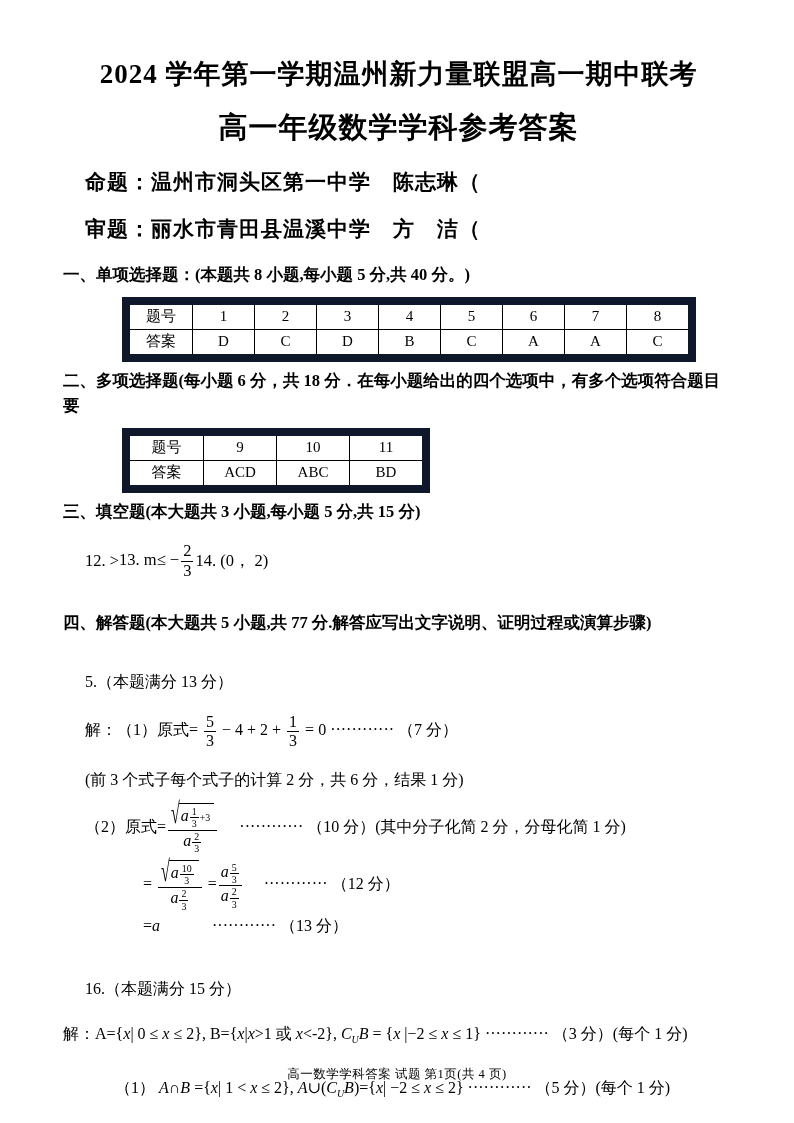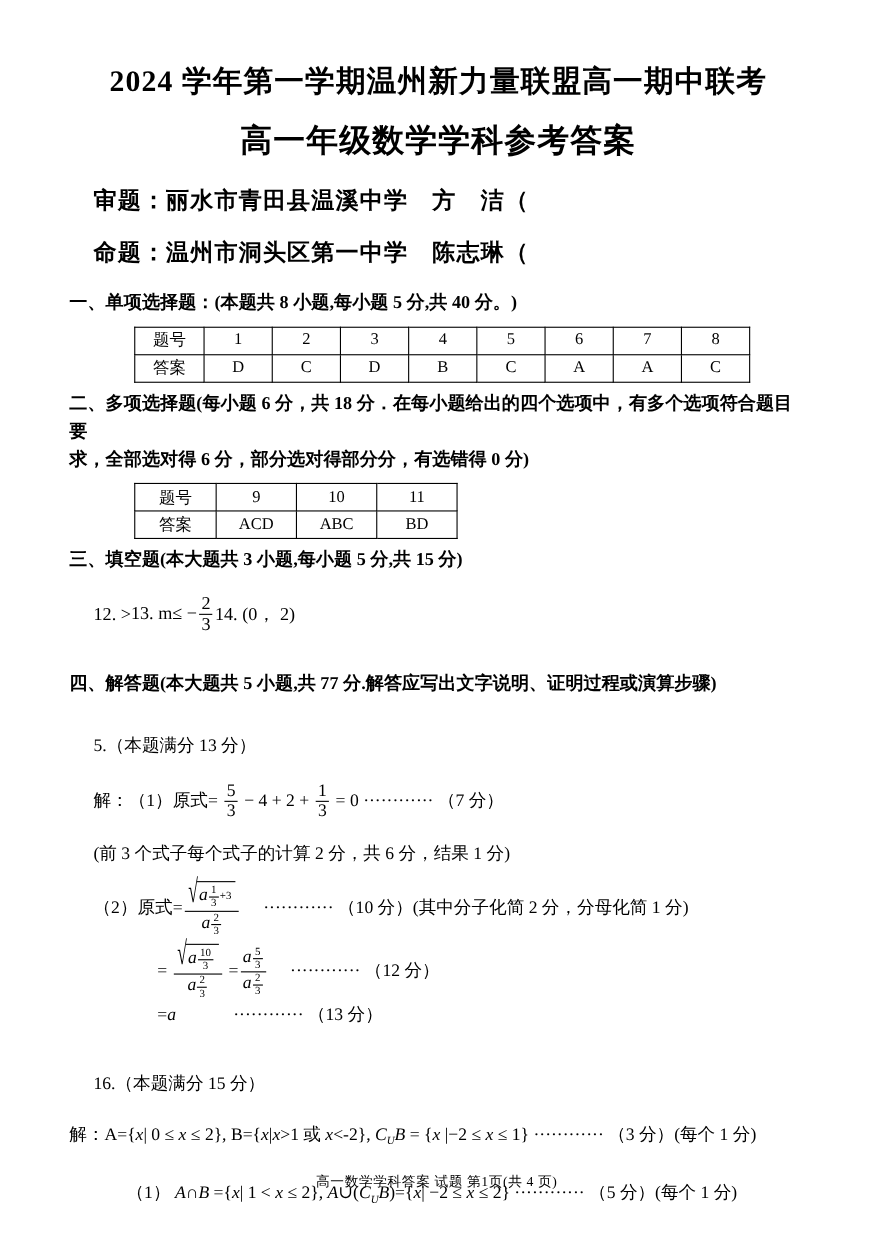--- a/index.html
+++ b/index.html
@@ -11,21 +11,21 @@
     background:#ffffff;
     color:#000;
     font-family:"Liberation Serif","DejaVu Serif",serif;
     overflow:hidden;
   }
   .title{font-size:27px;font-weight:bold;text-align:center;margin:0 0 16px 0;letter-spacing:1px;}
   .subtitle{font-size:29px;font-weight:bold;text-align:center;margin:0 0 20px 0;letter-spacing:1px;}
   .credit{font-size:21px;font-weight:bold;margin:0 0 19px 0;padding-left:22px;letter-spacing:1px;}
   .sec-heading{font-size:16.5px;font-weight:bold;margin:0;line-height:1.55;}
   .sec1{margin-top:4px;}
-  table.ans{border-collapse:collapse;margin:9px 0 6px 59px;border:1px solid #0f172a;}
+  table.ans{border-collapse:collapse;margin:9px 0 6px 59px;border:8px solid #0f172a;}
   table.ans td{border:1px solid #000;text-align:center;font-size:15px;height:24px;padding:0;}
   table.t1 td.lab{width:62px;}
   table.t1 td.c{width:61px;}
   table.t2 td.lab{width:73px;}
   table.t2 td.c{width:72px;}
   .math-line{font-size:16px;margin:0;line-height:1.45;}
   .fill-line{display:flex;margin:18px 0 0 22px;font-size:16.5px;align-items:center;}
   .mi{font-style:italic;}
   .frac{display:inline-flex;flex-direction:column;text-align:center;vertical-align:middle;margin:0 2px;}
   .frac .fn{border-bottom:1px solid #000;line-height:1.12;padding:0 2px;}
@@ -44,22 +44,22 @@
   .mt-16h{margin-top:40px;}
 </style>
 </head>
 <body>
 
 <div class="page">
 
   <h1 class="title">2024 学年第一学期温州新力量联盟高一期中联考</h1>
   <h2 class="subtitle">高一年级数学学科参考答案</h2>
 
+  <p class="credit">命题：温州市洞头区第一中学　陈志琳（</p>
   <p class="credit">审题：丽水市青田县温溪中学　方　洁（</p>
-  <p class="credit">命题：温州市洞头区第一中学　陈志琳（</p>
 
   <p class="sec-heading sec1">一、单项选择题：(本题共 8 小题,每小题 5 分,共 40 分。)</p>
 
   <table class="ans t1">
     <tbody>
         <tr>
       <td class="lab">题号</td>
       <td class="c">1</td>
       <td class="c">2</td>
       <td class="c">3</td>
@@ -77,21 +77,20 @@
       <td class="c">B</td>
       <td class="c">C</td>
       <td class="c">A</td>
       <td class="c">A</td>
       <td class="c">C</td>
     </tr>
   </tbody>
     </table>
 
   <p class="sec-heading">二、多项选择题(每小题 6 分，共 18 分．在每小题给出的四个选项中，有多个选项符合题目要</p>
-  <p class="sec-heading">求，全部选对得 6 分，部分选对得部分分，有选错得 0 分)</p>
 
   <table class="ans t2">
     <tbody>
         <tr>
       <td class="lab">题号</td>
       <td class="c">9</td>
       <td class="c">10</td>
       <td class="c">11</td>
     </tr>
     <tr>

